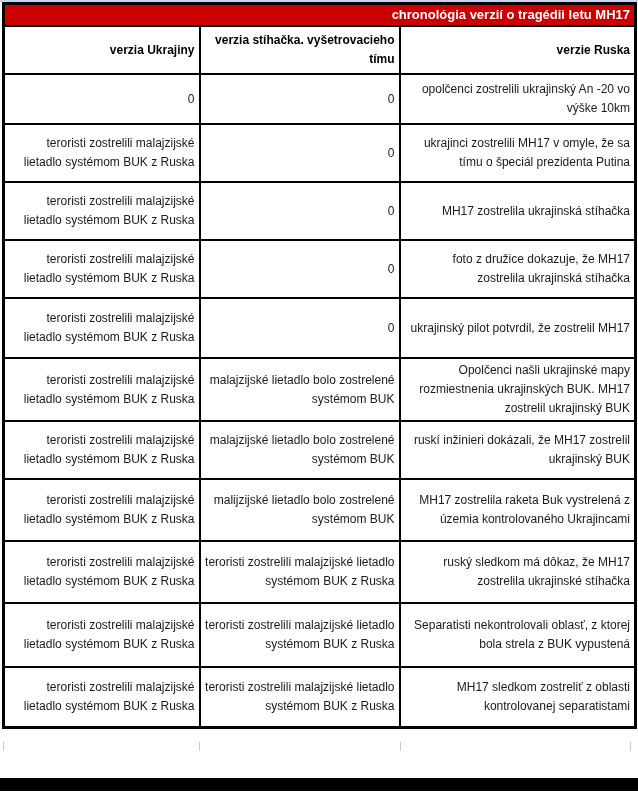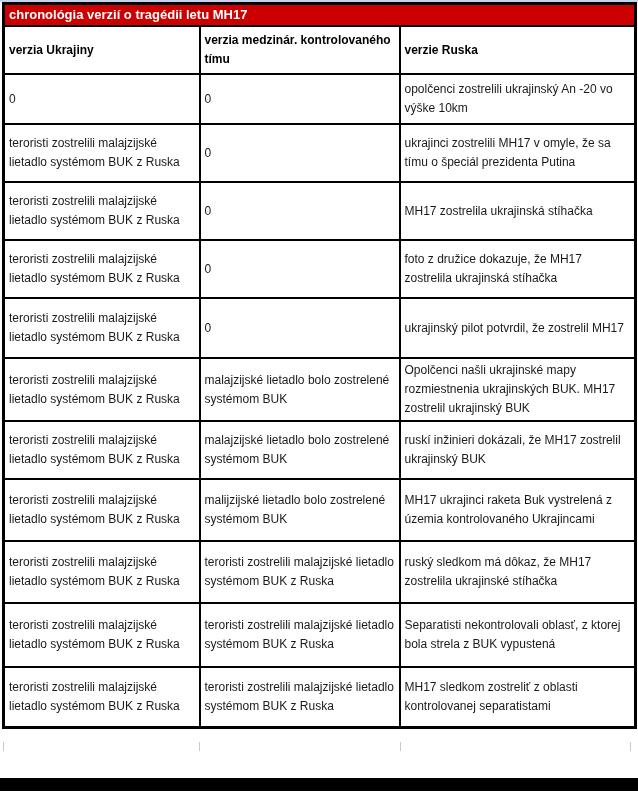--- a/index.html
+++ b/index.html
@@ -26,21 +26,21 @@
     top: 2px;
     left: 2px;
     border-collapse: collapse;
     table-layout: fixed;
     width: 632px;
     border: 3px solid var(--border, #000);
   }
   table.versions-table th,
   table.versions-table td {
     border: 2px solid var(--border, #000);
-    text-align: left;
+    text-align: right;
     vertical-align: middle;
     padding: 2px 4px;
     overflow: hidden;
   }
   th.title-cell {
     background: var(--title-bg, #cc0000);
     color: var(--title-text, #fff);
     font-size: 13px;
     font-weight: bold;
     height: 16px;
@@ -93,21 +93,21 @@
       <col style="width:196px">
       <col style="width:200px">
       <col style="width:236px">
     </colgroup>
     <thead>
       <tr>
         <th class="title-cell" colspan="3">chronológia verzií o tragédii letu MH17</th>
       </tr>
       <tr id="headerRow">
           <th class="col-head">verzia Ukrajiny</th>
-          <th class="col-head">verzia medzinár. kontrolovaného tímu</th>
+          <th class="col-head">verzia stíhačka. vyšetrovacieho tímu</th>
           <th class="col-head">verzie Ruska</th>
         </tr>
     </thead>
     <tbody id="tableBody">
         <tr style="height: 50px;">
           <td>0</td>
           <td>0</td>
           <td>opolčenci zostrelili ukrajinský An -20 vo výške 10km</td>
         </tr>
         <tr style="height: 58px;">
@@ -136,21 +136,21 @@
           <td>Opolčenci našli ukrajinské mapy rozmiestnenia ukrajinských BUK. MH17 zostrelil ukrajinský BUK</td>
         </tr>
         <tr style="height: 58px;">
           <td>teroristi zostrelili malajzijské lietadlo systémom BUK z Ruska</td>
           <td>malajzijské lietadlo bolo zostrelené systémom BUK</td>
           <td>ruskí inžinieri dokázali, že MH17 zostrelil ukrajinský BUK</td>
         </tr>
         <tr style="height: 62px;">
           <td>teroristi zostrelili malajzijské lietadlo systémom BUK z Ruska</td>
           <td>malijzijské lietadlo bolo zostrelené systémom BUK</td>
-          <td>MH17 ukrajinci raketa Buk vystrelená z územia kontrolovaného Ukrajincami</td>
+          <td>MH17 zostrelila raketa Buk vystrelená z územia kontrolovaného Ukrajincami</td>
         </tr>
         <tr style="height: 62px;">
           <td>teroristi zostrelili malajzijské lietadlo systémom BUK z Ruska</td>
           <td>teroristi zostrelili malajzijské lietadlo systémom BUK z Ruska</td>
           <td>ruský sledkom má dôkaz, že MH17 zostrelila ukrajinské stíhačka</td>
         </tr>
         <tr style="height: 64px;">
           <td>teroristi zostrelili malajzijské lietadlo systémom BUK z Ruska</td>
           <td>teroristi zostrelili malajzijské lietadlo systémom BUK z Ruska</td>
           <td>Separatisti nekontrolovali oblasť, z ktorej bola strela z BUK vypustená</td>

